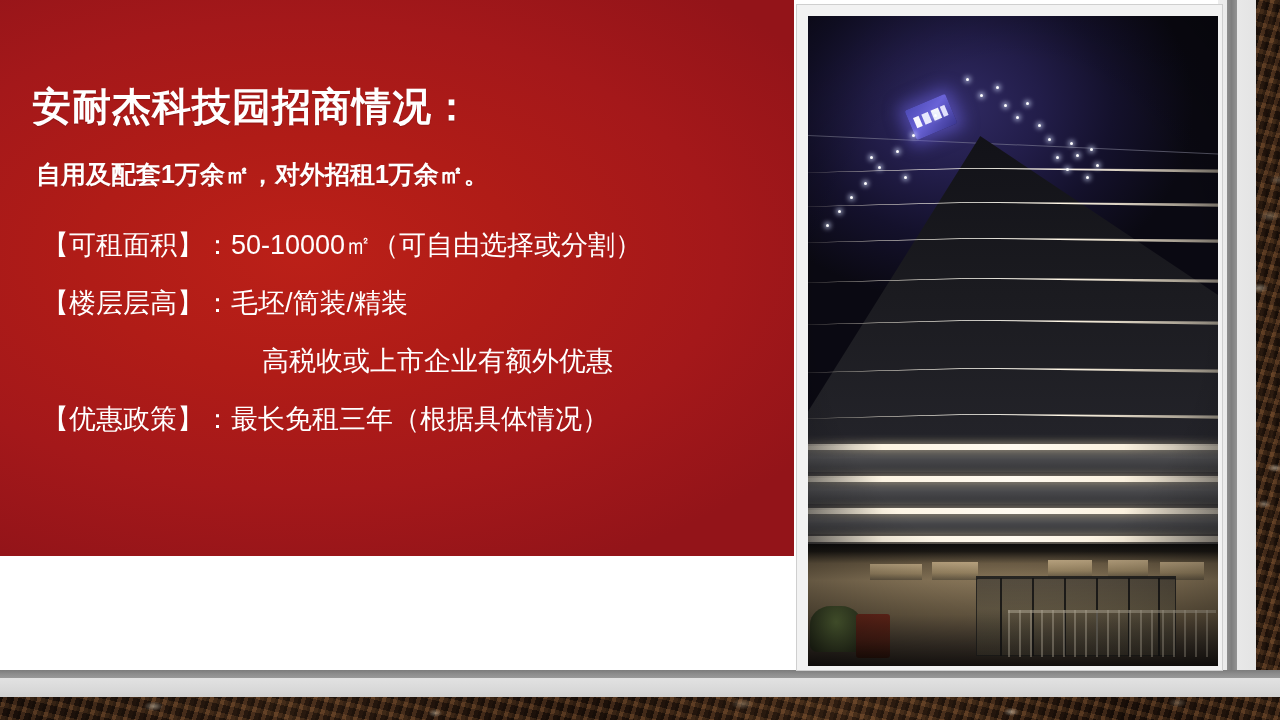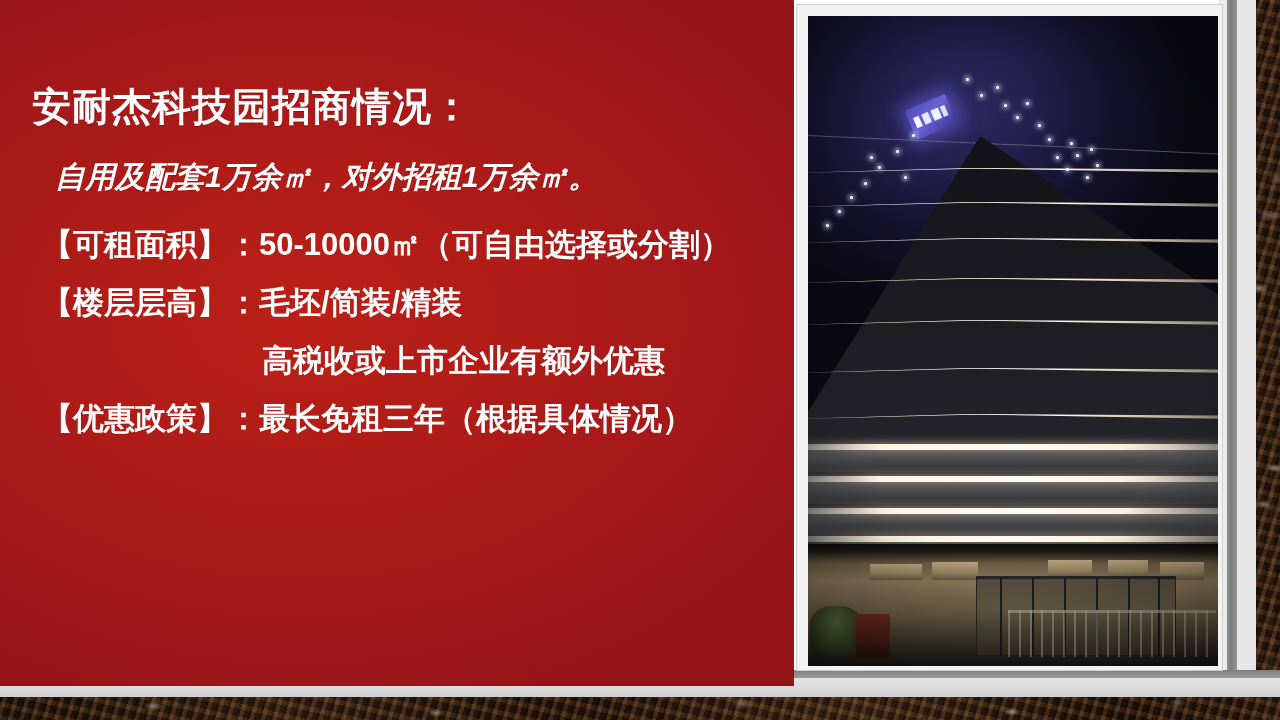--- a/index.html
+++ b/index.html
@@ -84,21 +84,21 @@
     height: 690px;
     background: linear-gradient(90deg, #8e8e8e 0%, #7e7e7e 45%, #949494 100%);
   }
 
   
   .red-panel {
     position: absolute;
     left: 0;
     top: 0;
     width: 794px;
-    height: 686px;
+    height: 556px;
     background-color: #a8191a;
     background-image:
       radial-gradient(ellipse 78% 62% at 38% 46%, #bb2018 0%, #b01c17 35%, #a4181a 68%, #931419 100%);
     overflow: hidden;
   }
 
   
   .text-block {
     position: absolute;
     left: 0;
@@ -114,40 +114,39 @@
     font-size: 39px;
     font-weight: bold;
     letter-spacing: 1px;
     line-height: 1.1;
     white-space: nowrap;
     text-shadow: 0 1px 1px rgba(0,0,0,0.18);
   }
 
   .slide-subtitle {
     position: absolute;
-    left: 55px;
+    left: 36px;
     top: 160px;
-    font-size: 30px;
+    font-size: 25px;
     font-weight: bold;
     line-height: 1.15;
     white-space: nowrap;
     text-shadow: 0 1px 1px rgba(0,0,0,0.15);
-    font-style: italic;
   }
 
   .bullet-list {
     position: absolute;
     left: 42px;
     top: 216px;
     width: 740px;
   }
 
   .bullet-line {
-    font-size: 31px;
-    font-weight: bold;
+    font-size: 27px;
+    font-weight: normal;
     line-height: 58px;
     height: 58px;
     white-space: nowrap;
     color: #ffffff;
   }
 
   .bullet-line.indented {
     padding-left: 220px;
   }
 

